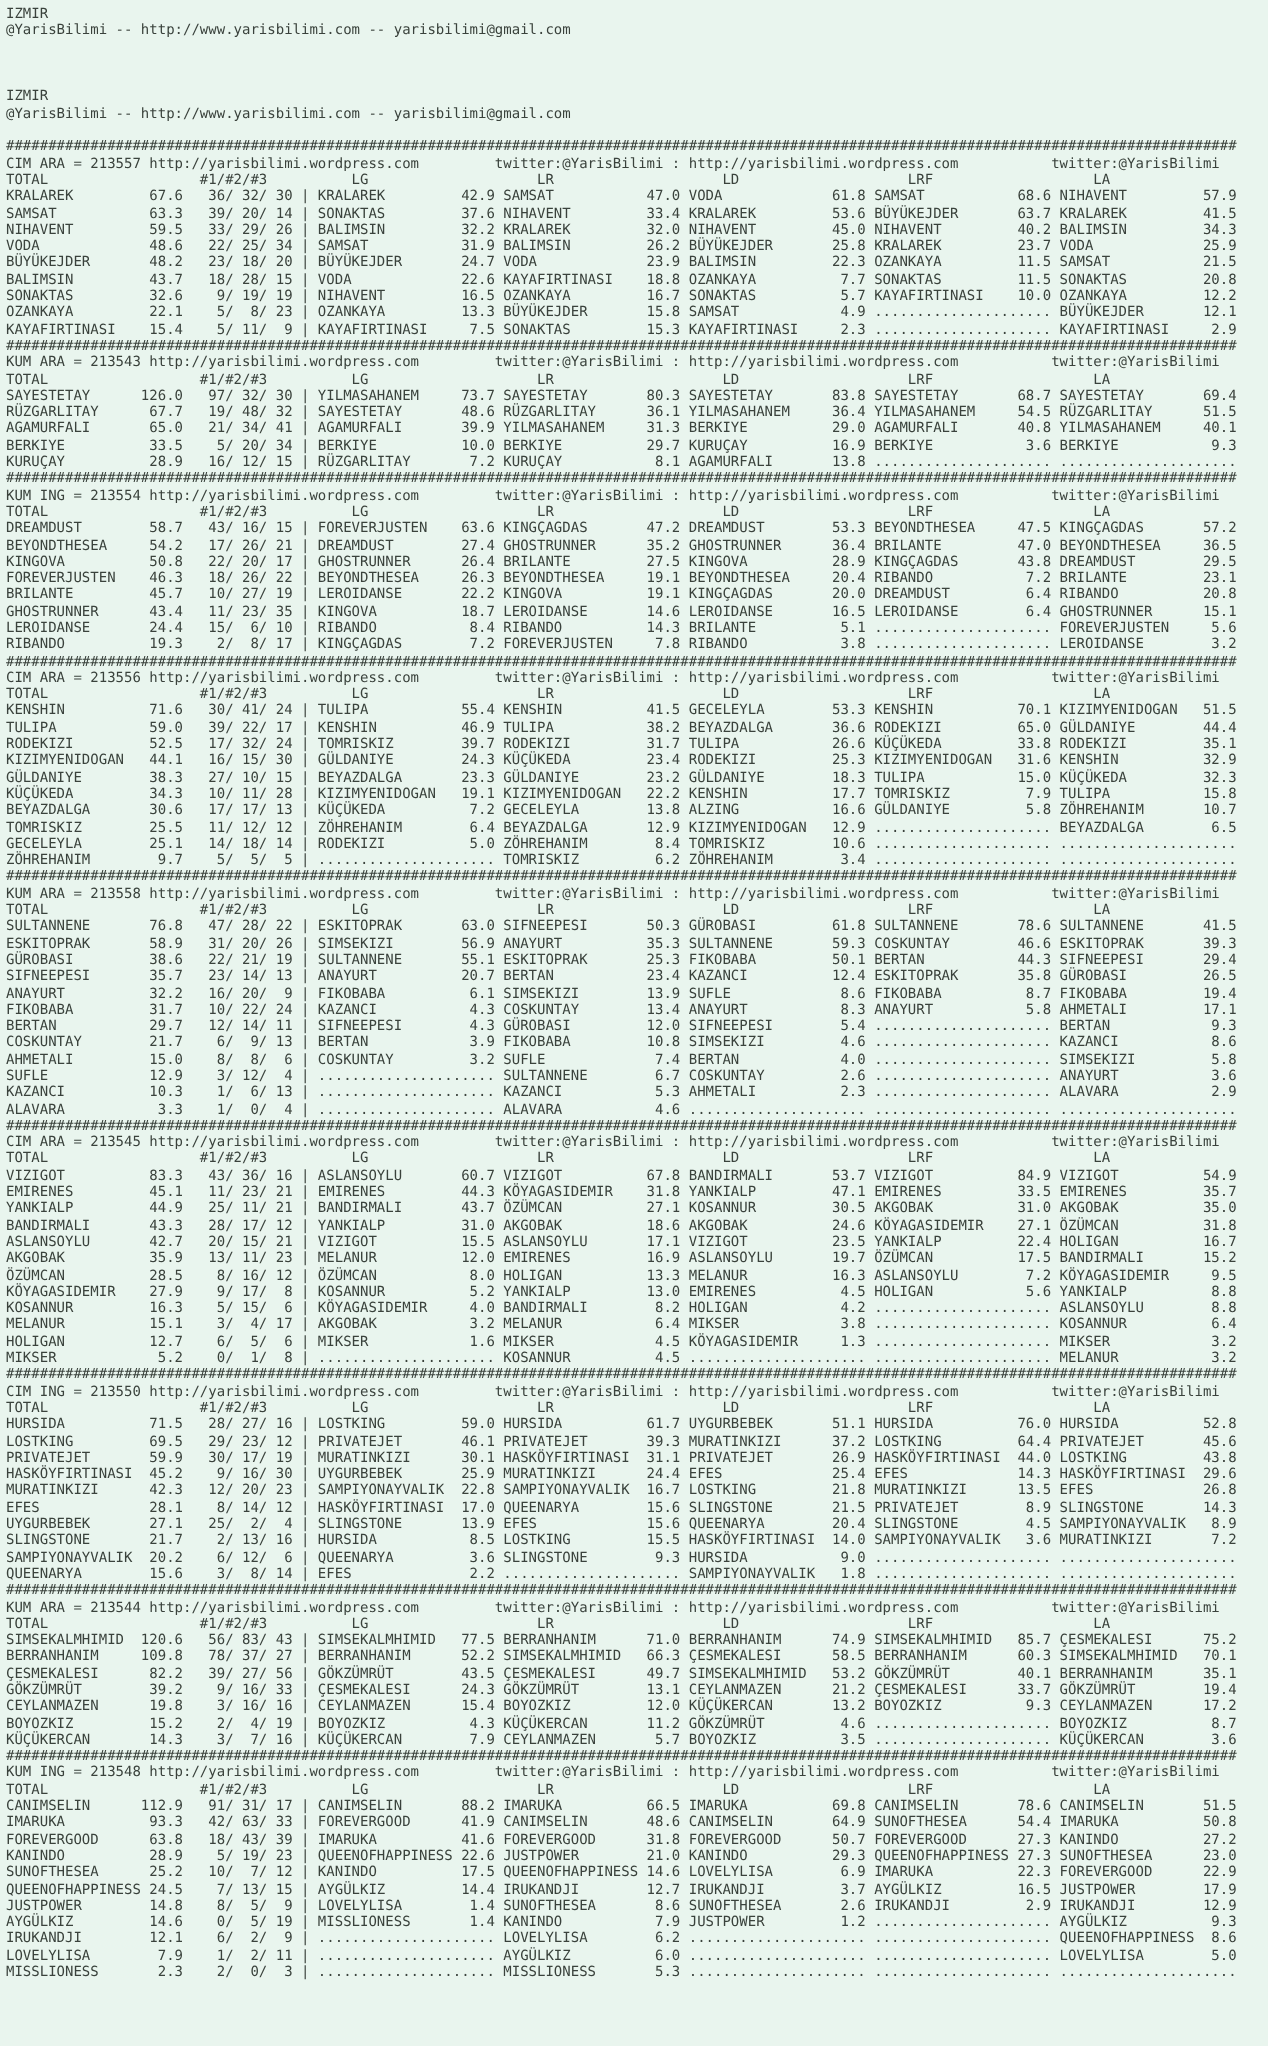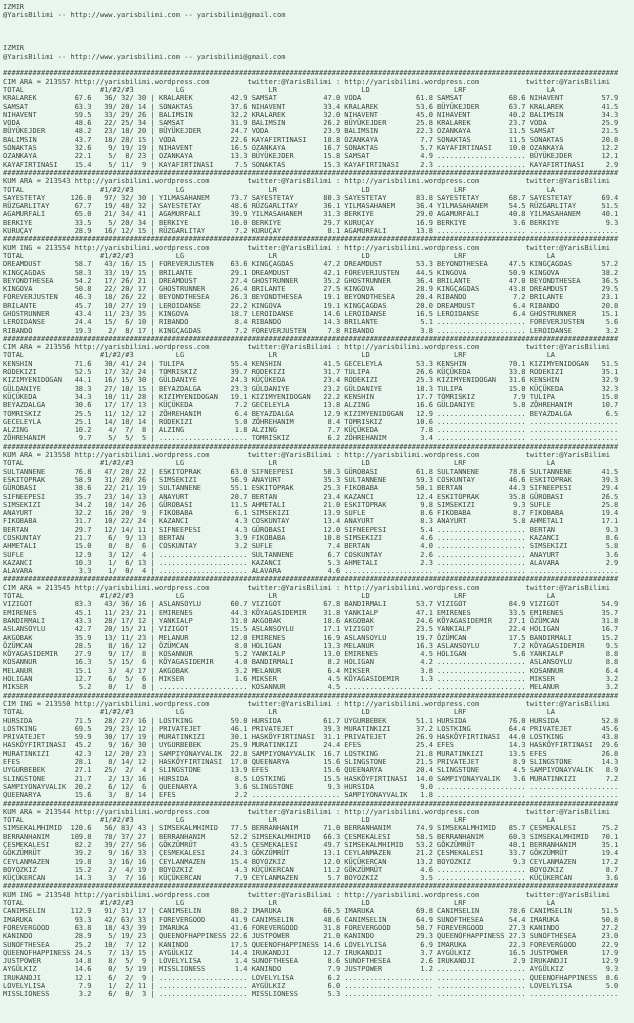--- a/index.html
+++ b/index.html
@@ -53,62 +53,61 @@
       <div class="ln">TOTAL                  #1/#2/#3          LG                    LR                    LD                    LRF                   LA</div>
       <div class="ln">SAYESTETAY      126.0   97/ 32/ 30 | YILMASAHANEM     73.7 SAYESTETAY       80.3 SAYESTETAY       83.8 SAYESTETAY       68.7 SAYESTETAY       69.4</div>
       <div class="ln">RÜZGARLITAY      67.7   19/ 48/ 32 | SAYESTETAY       48.6 RÜZGARLITAY      36.1 YILMASAHANEM     36.4 YILMASAHANEM     54.5 RÜZGARLITAY      51.5</div>
       <div class="ln">AGAMURFALI       65.0   21/ 34/ 41 | AGAMURFALI       39.9 YILMASAHANEM     31.3 BERKIYE          29.0 AGAMURFALI       40.8 YILMASAHANEM     40.1</div>
       <div class="ln">BERKIYE          33.5    5/ 20/ 34 | BERKIYE          10.0 BERKIYE          29.7 KURUÇAY          16.9 BERKIYE           3.6 BERKIYE           9.3</div>
       <div class="ln">KURUÇAY          28.9   16/ 12/ 15 | RÜZGARLITAY       7.2 KURUÇAY           8.1 AGAMURFALI       13.8 ..................... .....................</div>
       <div class="ln">##################################################################################################################################################</div>
       <div class="ln">KUM ING = 213554 http://yarisbilimi.wordpress.com         twitter:@YarisBilimi : http://yarisbilimi.wordpress.com           twitter:@YarisBilimi</div>
       <div class="ln">TOTAL                  #1/#2/#3          LG                    LR                    LD                    LRF                   LA</div>
       <div class="ln">DREAMDUST        58.7   43/ 16/ 15 | FOREVERJUSTEN    63.6 KINGÇAGDAS       47.2 DREAMDUST        53.3 BEYONDTHESEA     47.5 KINGÇAGDAS       57.2</div>
-      <div class="ln">KINGÇAGDAS       58.3   33/ 19/ 15 | BRILANTE         29.1 DREAMDUST        42.1 FOREVERJUSTEN    44.5 KINGOVA          50.9 KINGOVA          38.2</div>
       <div class="ln">BEYONDTHESEA     54.2   17/ 26/ 21 | DREAMDUST        27.4 GHOSTRUNNER      35.2 GHOSTRUNNER      36.4 BRILANTE         47.0 BEYONDTHESEA     36.5</div>
       <div class="ln">KINGOVA          50.8   22/ 20/ 17 | GHOSTRUNNER      26.4 BRILANTE         27.5 KINGOVA          28.9 KINGÇAGDAS       43.8 DREAMDUST        29.5</div>
       <div class="ln">FOREVERJUSTEN    46.3   18/ 26/ 22 | BEYONDTHESEA     26.3 BEYONDTHESEA     19.1 BEYONDTHESEA     20.4 RIBANDO           7.2 BRILANTE         23.1</div>
       <div class="ln">BRILANTE         45.7   10/ 27/ 19 | LEROIDANSE       22.2 KINGOVA          19.1 KINGÇAGDAS       20.0 DREAMDUST         6.4 RIBANDO          20.8</div>
       <div class="ln">GHOSTRUNNER      43.4   11/ 23/ 35 | KINGOVA          18.7 LEROIDANSE       14.6 LEROIDANSE       16.5 LEROIDANSE        6.4 GHOSTRUNNER      15.1</div>
       <div class="ln">LEROIDANSE       24.4   15/  6/ 10 | RIBANDO           8.4 RIBANDO          14.3 BRILANTE          5.1 ..................... FOREVERJUSTEN     5.6</div>
       <div class="ln">RIBANDO          19.3    2/  8/ 17 | KINGÇAGDAS        7.2 FOREVERJUSTEN     7.8 RIBANDO           3.8 ..................... LEROIDANSE        3.2</div>
       <div class="ln">##################################################################################################################################################</div>
       <div class="ln">CIM ARA = 213556 http://yarisbilimi.wordpress.com         twitter:@YarisBilimi : http://yarisbilimi.wordpress.com           twitter:@YarisBilimi</div>
       <div class="ln">TOTAL                  #1/#2/#3          LG                    LR                    LD                    LRF                   LA</div>
       <div class="ln">KENSHIN          71.6   30/ 41/ 24 | TULIPA           55.4 KENSHIN          41.5 GECELEYLA        53.3 KENSHIN          70.1 KIZIMYENIDOGAN   51.5</div>
+      <div class="ln">TULIPA           59.0   39/ 22/ 17 | KENSHIN          46.9 TULIPA           38.2 BEYAZDALGA       36.6 RODEKIZI         65.0 GÜLDANIYE        44.4</div>
       <div class="ln">RODEKIZI         52.5   17/ 32/ 24 | TOMRISKIZ        39.7 RODEKIZI         31.7 TULIPA           26.6 KÜÇÜKEDA         33.8 RODEKIZI         35.1</div>
       <div class="ln">KIZIMYENIDOGAN   44.1   16/ 15/ 30 | GÜLDANIYE        24.3 KÜÇÜKEDA         23.4 RODEKIZI         25.3 KIZIMYENIDOGAN   31.6 KENSHIN          32.9</div>
       <div class="ln">GÜLDANIYE        38.3   27/ 10/ 15 | BEYAZDALGA       23.3 GÜLDANIYE        23.2 GÜLDANIYE        18.3 TULIPA           15.0 KÜÇÜKEDA         32.3</div>
       <div class="ln">KÜÇÜKEDA         34.3   10/ 11/ 28 | KIZIMYENIDOGAN   19.1 KIZIMYENIDOGAN   22.2 KENSHIN          17.7 TOMRISKIZ         7.9 TULIPA           15.8</div>
       <div class="ln">BEYAZDALGA       30.6   17/ 17/ 13 | KÜÇÜKEDA          7.2 GECELEYLA        13.8 ALZING           16.6 GÜLDANIYE         5.8 ZÖHREHANIM       10.7</div>
       <div class="ln">TOMRISKIZ        25.5   11/ 12/ 12 | ZÖHREHANIM        6.4 BEYAZDALGA       12.9 KIZIMYENIDOGAN   12.9 ..................... BEYAZDALGA        6.5</div>
       <div class="ln">GECELEYLA        25.1   14/ 18/ 14 | RODEKIZI          5.0 ZÖHREHANIM        8.4 TOMRISKIZ        10.6 ..................... .....................</div>
-      <div class="ln">ALZING           10.2    4/  7/  8 | ALZING            1.8 ALZING            7.7 KÜÇÜKEDA          7.8 ..................... .....................</div>
       <div class="ln">ZÖHREHANIM        9.7    5/  5/  5 | ..................... TOMRISKIZ         6.2 ZÖHREHANIM        3.4 ..................... .....................</div>
       <div class="ln">##################################################################################################################################################</div>
       <div class="ln">KUM ARA = 213558 http://yarisbilimi.wordpress.com         twitter:@YarisBilimi : http://yarisbilimi.wordpress.com           twitter:@YarisBilimi</div>
       <div class="ln">TOTAL                  #1/#2/#3          LG                    LR                    LD                    LRF                   LA</div>
       <div class="ln">SULTANNENE       76.8   47/ 28/ 22 | ESKITOPRAK       63.0 SIFNEEPESI       50.3 GÜROBASI         61.8 SULTANNENE       78.6 SULTANNENE       41.5</div>
       <div class="ln">ESKITOPRAK       58.9   31/ 20/ 26 | SIMSEKIZI        56.9 ANAYURT          35.3 SULTANNENE       59.3 COSKUNTAY        46.6 ESKITOPRAK       39.3</div>
       <div class="ln">GÜROBASI         38.6   22/ 21/ 19 | SULTANNENE       55.1 ESKITOPRAK       25.3 FIKOBABA         50.1 BERTAN           44.3 SIFNEEPESI       29.4</div>
       <div class="ln">SIFNEEPESI       35.7   23/ 14/ 13 | ANAYURT          20.7 BERTAN           23.4 KAZANCI          12.4 ESKITOPRAK       35.8 GÜROBASI         26.5</div>
-      <div class="ln">SIMSEKIZI        34.2   10/ 14/ 26 | GÜROBASI         11.5 AHMETALI         21.0 ESKITOPRAK        9.8 SIMSEKIZI         9.3 SUFLE            25.8</div>
       <div class="ln">ANAYURT          32.2   16/ 20/  9 | FIKOBABA          6.1 SIMSEKIZI        13.9 SUFLE             8.6 FIKOBABA          8.7 FIKOBABA         19.4</div>
       <div class="ln">FIKOBABA         31.7   10/ 22/ 24 | KAZANCI           4.3 COSKUNTAY        13.4 ANAYURT           8.3 ANAYURT           5.8 AHMETALI         17.1</div>
       <div class="ln">BERTAN           29.7   12/ 14/ 11 | SIFNEEPESI        4.3 GÜROBASI         12.0 SIFNEEPESI        5.4 ..................... BERTAN            9.3</div>
       <div class="ln">COSKUNTAY        21.7    6/  9/ 13 | BERTAN            3.9 FIKOBABA         10.8 SIMSEKIZI         4.6 ..................... KAZANCI           8.6</div>
       <div class="ln">AHMETALI         15.0    8/  8/  6 | COSKUNTAY         3.2 SUFLE             7.4 BERTAN            4.0 ..................... SIMSEKIZI         5.8</div>
       <div class="ln">SUFLE            12.9    3/ 12/  4 | ..................... SULTANNENE        6.7 COSKUNTAY         2.6 ..................... ANAYURT           3.6</div>
       <div class="ln">KAZANCI          10.3    1/  6/ 13 | ..................... KAZANCI           5.3 AHMETALI          2.3 ..................... ALAVARA           2.9</div>
       <div class="ln">ALAVARA           3.3    1/  0/  4 | ..................... ALAVARA           4.6 ..................... ..................... .....................</div>
       <div class="ln">##################################################################################################################################################</div>
       <div class="ln">CIM ARA = 213545 http://yarisbilimi.wordpress.com         twitter:@YarisBilimi : http://yarisbilimi.wordpress.com           twitter:@YarisBilimi</div>
       <div class="ln">TOTAL                  #1/#2/#3          LG                    LR                    LD                    LRF                   LA</div>
       <div class="ln">VIZIGOT          83.3   43/ 36/ 16 | ASLANSOYLU       60.7 VIZIGOT          67.8 BANDIRMALI       53.7 VIZIGOT          84.9 VIZIGOT          54.9</div>
       <div class="ln">EMIRENES         45.1   11/ 23/ 21 | EMIRENES         44.3 KÖYAGASIDEMIR    31.8 YANKIALP         47.1 EMIRENES         33.5 EMIRENES         35.7</div>
+      <div class="ln">YANKIALP         44.9   25/ 11/ 21 | BANDIRMALI       43.7 ÖZÜMCAN          27.1 KOSANNUR         30.5 AKGOBAK          31.0 AKGOBAK          35.0</div>
       <div class="ln">BANDIRMALI       43.3   28/ 17/ 12 | YANKIALP         31.0 AKGOBAK          18.6 AKGOBAK          24.6 KÖYAGASIDEMIR    27.1 ÖZÜMCAN          31.8</div>
       <div class="ln">ASLANSOYLU       42.7   20/ 15/ 21 | VIZIGOT          15.5 ASLANSOYLU       17.1 VIZIGOT          23.5 YANKIALP         22.4 HOLIGAN          16.7</div>
       <div class="ln">AKGOBAK          35.9   13/ 11/ 23 | MELANUR          12.0 EMIRENES         16.9 ASLANSOYLU       19.7 ÖZÜMCAN          17.5 BANDIRMALI       15.2</div>
       <div class="ln">ÖZÜMCAN          28.5    8/ 16/ 12 | ÖZÜMCAN           8.0 HOLIGAN          13.3 MELANUR          16.3 ASLANSOYLU        7.2 KÖYAGASIDEMIR     9.5</div>
       <div class="ln">KÖYAGASIDEMIR    27.9    9/ 17/  8 | KOSANNUR          5.2 YANKIALP         13.0 EMIRENES          4.5 HOLIGAN           5.6 YANKIALP          8.8</div>
       <div class="ln">KOSANNUR         16.3    5/ 15/  6 | KÖYAGASIDEMIR     4.0 BANDIRMALI        8.2 HOLIGAN           4.2 ..................... ASLANSOYLU        8.8</div>
       <div class="ln">MELANUR          15.1    3/  4/ 17 | AKGOBAK           3.2 MELANUR           6.4 MIKSER            3.8 ..................... KOSANNUR          6.4</div>
       <div class="ln">HOLIGAN          12.7    6/  5/  6 | MIKSER            1.6 MIKSER            4.5 KÖYAGASIDEMIR     1.3 ..................... MIKSER            3.2</div>
       <div class="ln">MIKSER            5.2    0/  1/  8 | ..................... KOSANNUR          4.5 ..................... ..................... MELANUR           3.2</div>
       <div class="ln">##################################################################################################################################################</div>
@@ -140,15 +139,15 @@
       <div class="ln">CANIMSELIN      112.9   91/ 31/ 17 | CANIMSELIN       88.2 IMARUKA          66.5 IMARUKA          69.8 CANIMSELIN       78.6 CANIMSELIN       51.5</div>
       <div class="ln">IMARUKA          93.3   42/ 63/ 33 | FOREVERGOOD      41.9 CANIMSELIN       48.6 CANIMSELIN       64.9 SUNOFTHESEA      54.4 IMARUKA          50.8</div>
       <div class="ln">FOREVERGOOD      63.8   18/ 43/ 39 | IMARUKA          41.6 FOREVERGOOD      31.8 FOREVERGOOD      50.7 FOREVERGOOD      27.3 KANINDO          27.2</div>
       <div class="ln">KANINDO          28.9    5/ 19/ 23 | QUEENOFHAPPINESS 22.6 JUSTPOWER        21.0 KANINDO          29.3 QUEENOFHAPPINESS 27.3 SUNOFTHESEA      23.0</div>
       <div class="ln">SUNOFTHESEA      25.2   10/  7/ 12 | KANINDO          17.5 QUEENOFHAPPINESS 14.6 LOVELYLISA        6.9 IMARUKA          22.3 FOREVERGOOD      22.9</div>
       <div class="ln">QUEENOFHAPPINESS 24.5    7/ 13/ 15 | AYGÜLKIZ         14.4 IRUKANDJI        12.7 IRUKANDJI         3.7 AYGÜLKIZ         16.5 JUSTPOWER        17.9</div>
       <div class="ln">JUSTPOWER        14.8    8/  5/  9 | LOVELYLISA        1.4 SUNOFTHESEA       8.6 SUNOFTHESEA       2.6 IRUKANDJI         2.9 IRUKANDJI        12.9</div>
       <div class="ln">AYGÜLKIZ         14.6    0/  5/ 19 | MISSLIONESS       1.4 KANINDO           7.9 JUSTPOWER         1.2 ..................... AYGÜLKIZ          9.3</div>
       <div class="ln">IRUKANDJI        12.1    6/  2/  9 | ..................... LOVELYLISA        6.2 ..................... ..................... QUEENOFHAPPINESS  8.6</div>
       <div class="ln">LOVELYLISA        7.9    1/  2/ 11 | ..................... AYGÜLKIZ          6.0 ..................... ..................... LOVELYLISA        5.0</div>
-      <div class="ln">MISSLIONESS       3.2    6/  0/  3 | ..................... MISSLIONESS       5.3 ..................... ..................... .....................</div>
+      <div class="ln">MISSLIONESS       2.3    2/  0/  3 | ..................... MISSLIONESS       5.3 ..................... ..................... .....................</div>
     </div>
 </div>
 
 </body></html>

